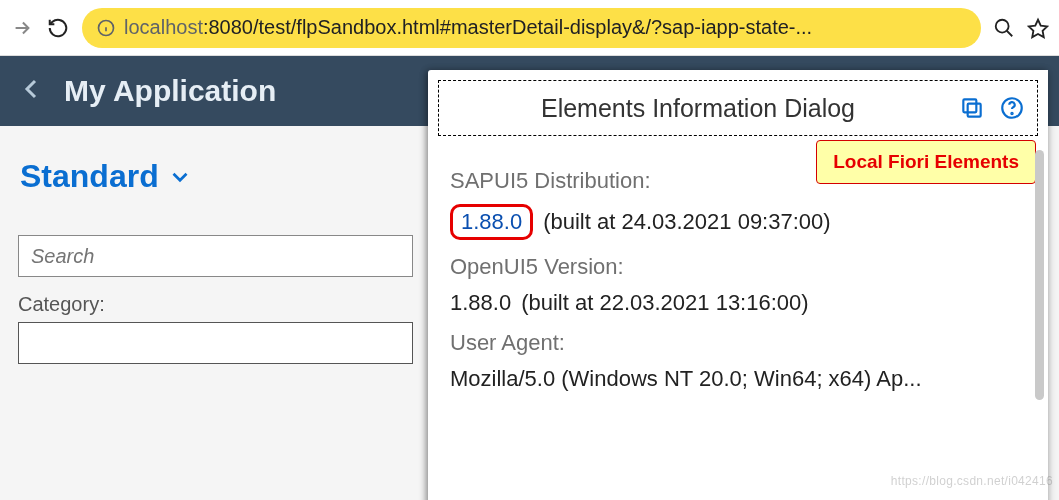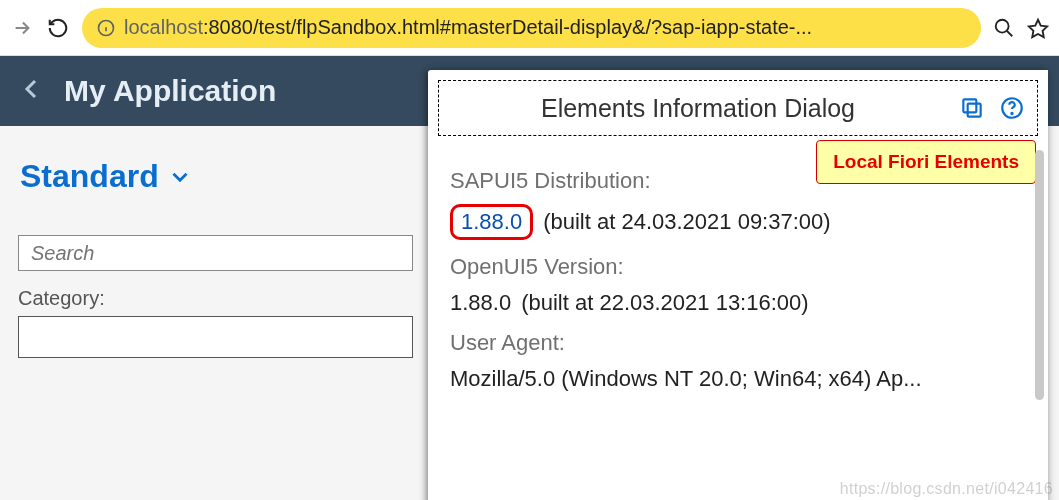--- a/index.html
+++ b/index.html
@@ -75,21 +75,21 @@
       color: #0a6ed1;
       font-size: 32px;
       font-weight: 600;
       margin: 12px 2px 40px 2px;
     }
     .search-wrap {
       margin: 40px 0 16px 0;
     }
     .search-input {
       width: 395px;
-      height: 36px;
+      height: 42px;
       border: 1px solid #888;
       padding: 0 12px;
       font-size: 20px;
       font-style: italic;
       color: #666;
       background: #fff;
     }
     .cat-label {
       color: #555;
       font-size: 20px;
@@ -183,22 +183,22 @@
       position: absolute;
       left: 0; top: 126px;
       width: 428px;
       height: 380px;
       pointer-events: none;
     }
 
     .watermark {
       position: absolute;
       right: 6px;
-      bottom: 2px;
-      font-size: 16px;
+      bottom: 12px;
+      font-size: 12px;
       color: rgba(120,120,120,.35);
       letter-spacing: .3px;
     }
   </style>
 </head>
 <body>
 
 <div class="browser-bar">
   <div class="nav-arrow">
     <svg width="22" height="22" viewBox="0 0 24 24" fill="none" stroke="#888" stroke-width="2.2">

